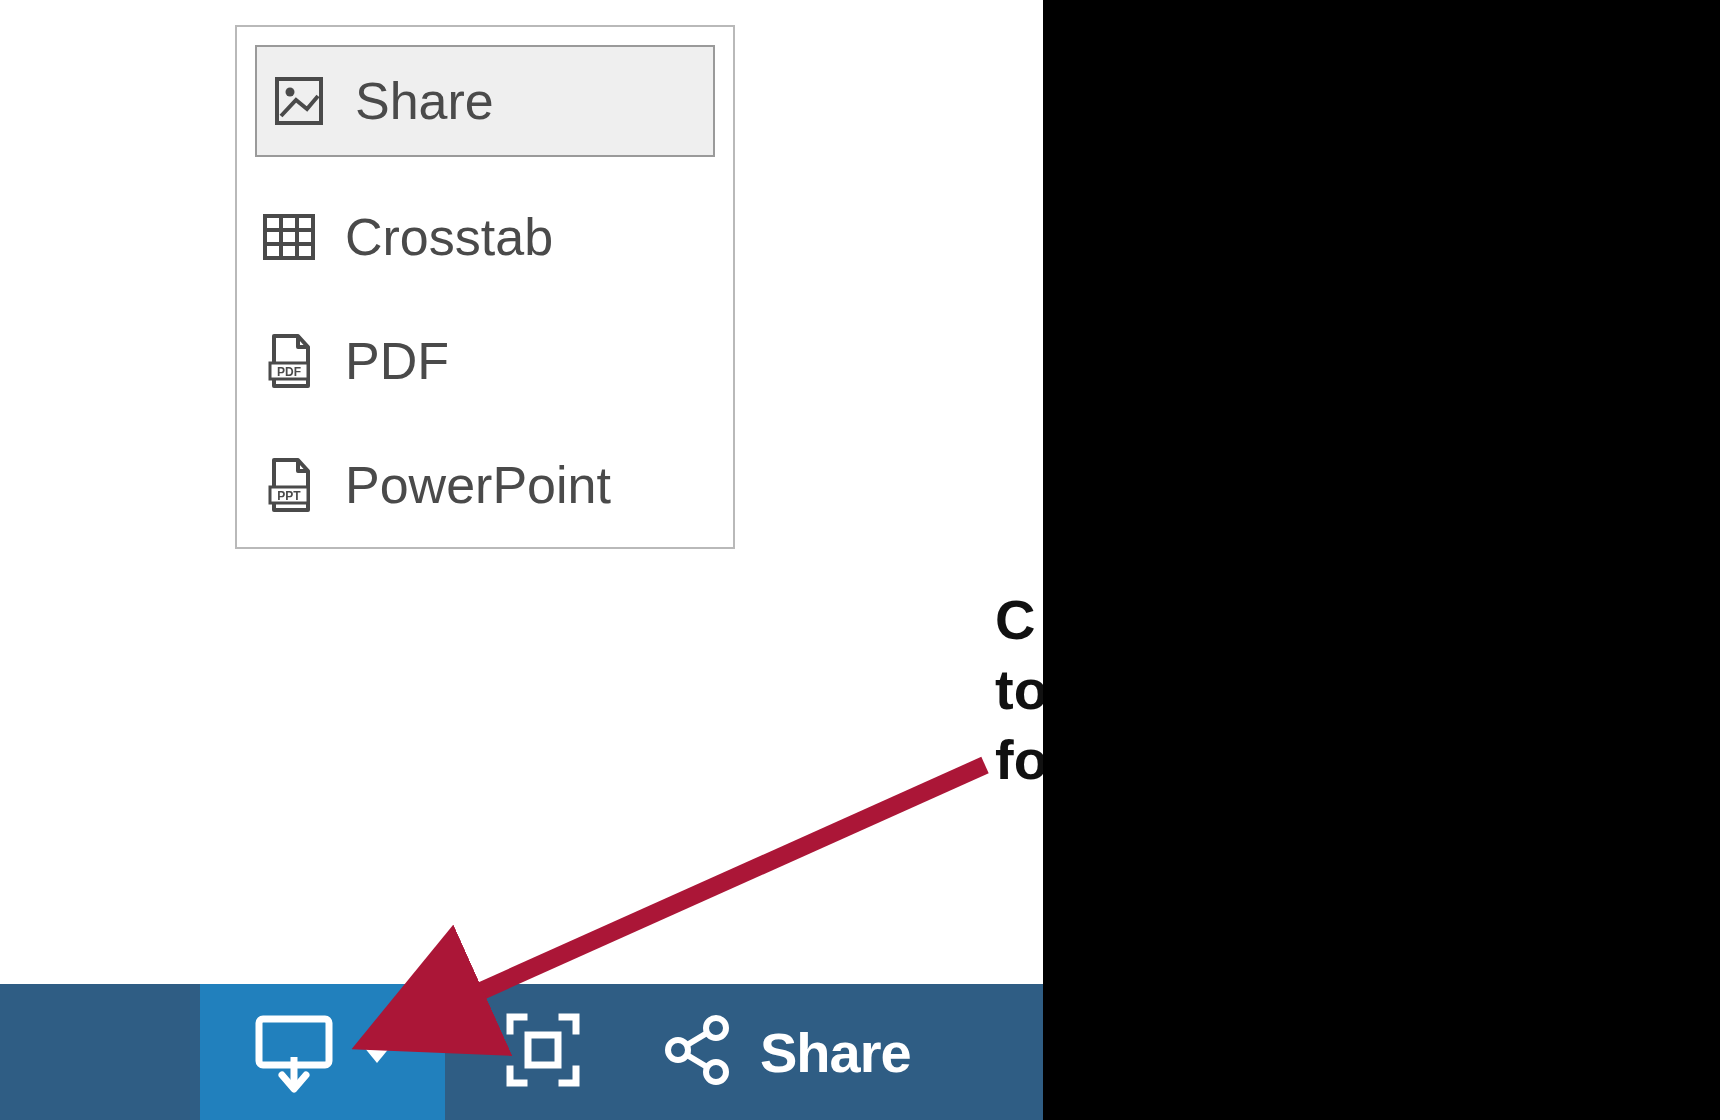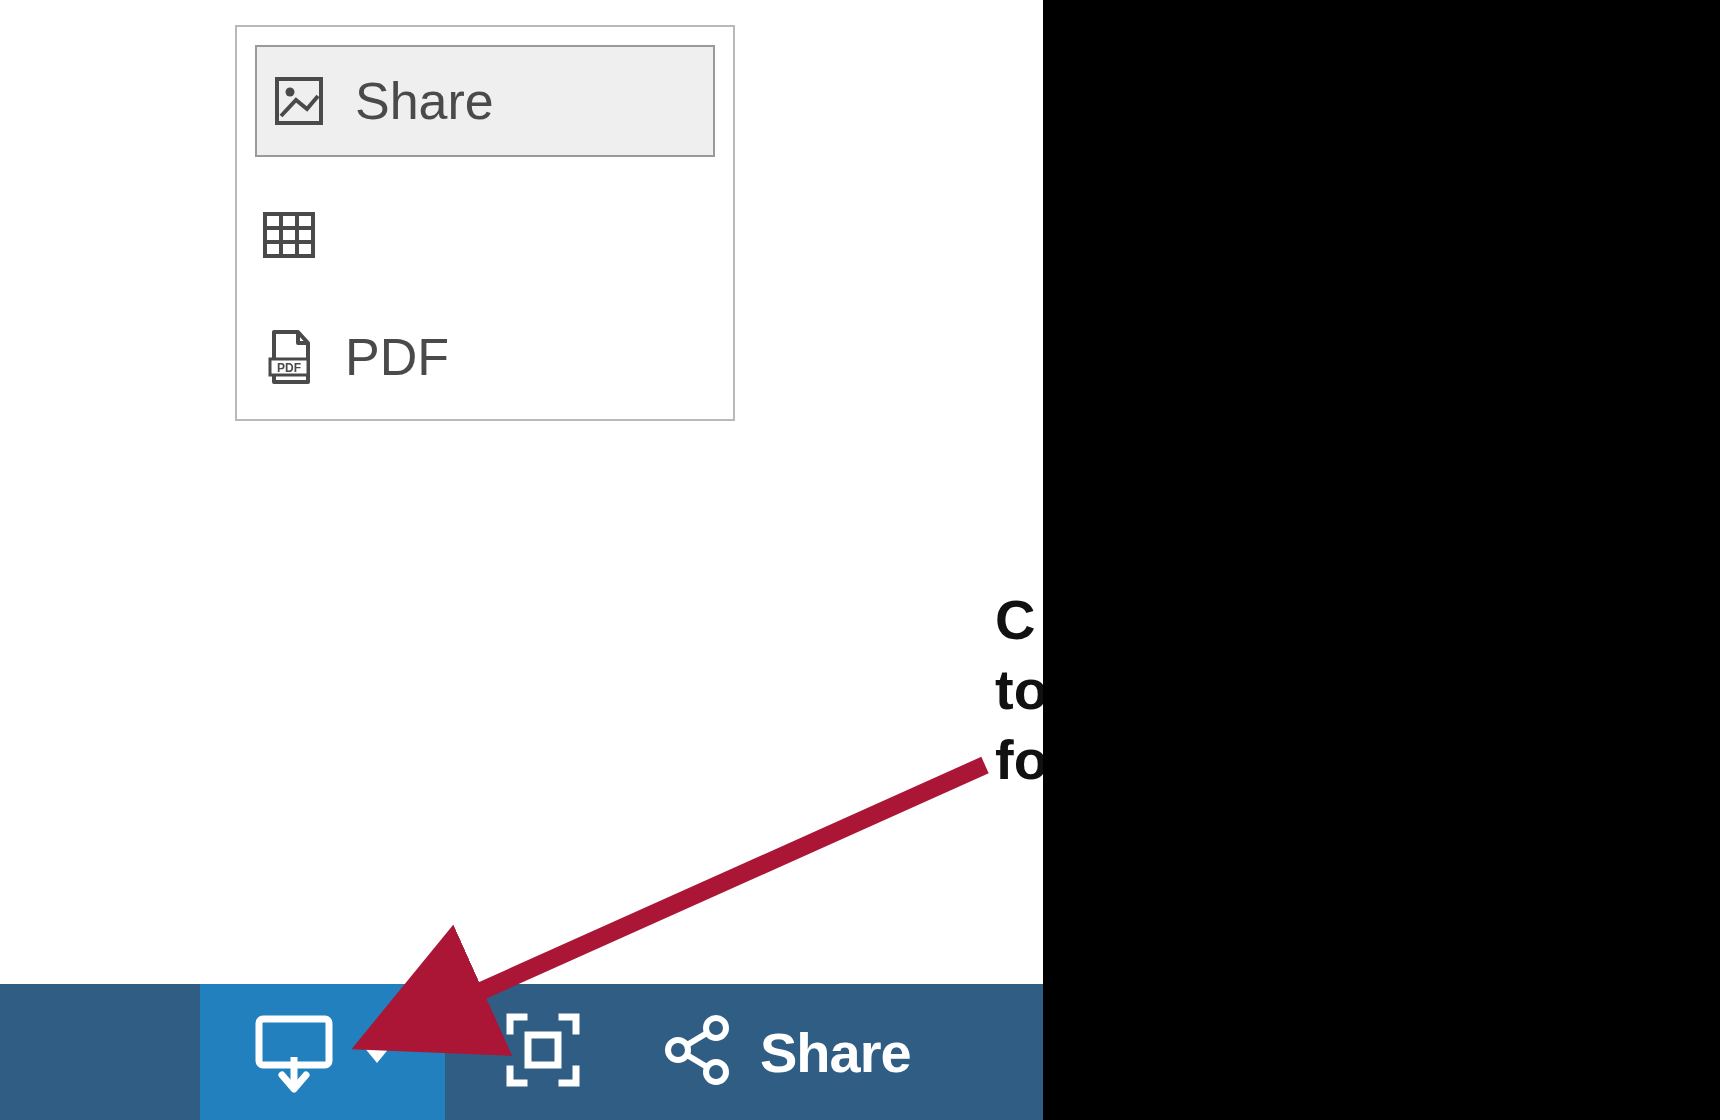--- a/index.html
+++ b/index.html
@@ -151,34 +151,46 @@
     <div class="menu-item">
       <span class="icon-slot">
         <svg width="54" height="48" viewBox="0 0 54 48">
           <rect x="3" y="3" width="48" height="42" fill="none" stroke="#4a4a4a" stroke-width="4"></rect>
           <line x1="3" y1="17" x2="51" y2="17" stroke="#4a4a4a" stroke-width="4"></line>
           <line x1="3" y1="31" x2="51" y2="31" stroke="#4a4a4a" stroke-width="4"></line>
           <line x1="19" y1="3" x2="19" y2="45" stroke="#4a4a4a" stroke-width="4"></line>
           <line x1="35" y1="3" x2="35" y2="45" stroke="#4a4a4a" stroke-width="4"></line>
         </svg>
       </span>
+      <span class="label">Crosstab</span>
     </div>
 
     <div class="menu-item">
       <span class="icon-slot">
         <svg width="50" height="56" viewBox="0 0 50 56">
           <path d="M10 3 H34 L44 14 V53 H10 Z" fill="none" stroke="#4a4a4a" stroke-width="4" stroke-linejoin="round"></path>
           <path d="M34 3 V14 H44" fill="none" stroke="#4a4a4a" stroke-width="4" stroke-linejoin="round"></path>
           <rect x="6" y="30" width="38" height="16" fill="#fff" stroke="#4a4a4a" stroke-width="3"></rect>
           <text x="25" y="43" text-anchor="middle" font-size="12" font-family="Arial" fill="#4a4a4a" font-weight="700">PDF</text>
         </svg>
       </span>
       <span class="label">PDF</span>
     </div>
 
+    <div class="menu-item">
+      <span class="icon-slot">
+        <svg width="50" height="56" viewBox="0 0 50 56">
+          <path d="M10 3 H34 L44 14 V53 H10 Z" fill="none" stroke="#4a4a4a" stroke-width="4" stroke-linejoin="round"></path>
+          <path d="M34 3 V14 H44" fill="none" stroke="#4a4a4a" stroke-width="4" stroke-linejoin="round"></path>
+          <rect x="6" y="30" width="38" height="16" fill="#fff" stroke="#4a4a4a" stroke-width="3"></rect>
+          <text x="25" y="43" text-anchor="middle" font-size="12" font-family="Arial" fill="#4a4a4a" font-weight="700">PPT</text>
+        </svg>
+      </span>
+      <span class="label">PowerPoint</span>
+    </div>
 
   </div>
 
   <div class="toolbar">
     <div class="spacer-left"></div>
 
     <div class="download-btn">
       <span>
         <svg width="86" height="86" viewBox="0 0 86 86">
           <rect x="8" y="12" width="70" height="46" rx="4" fill="none" stroke="#fff" stroke-width="7"></rect>

